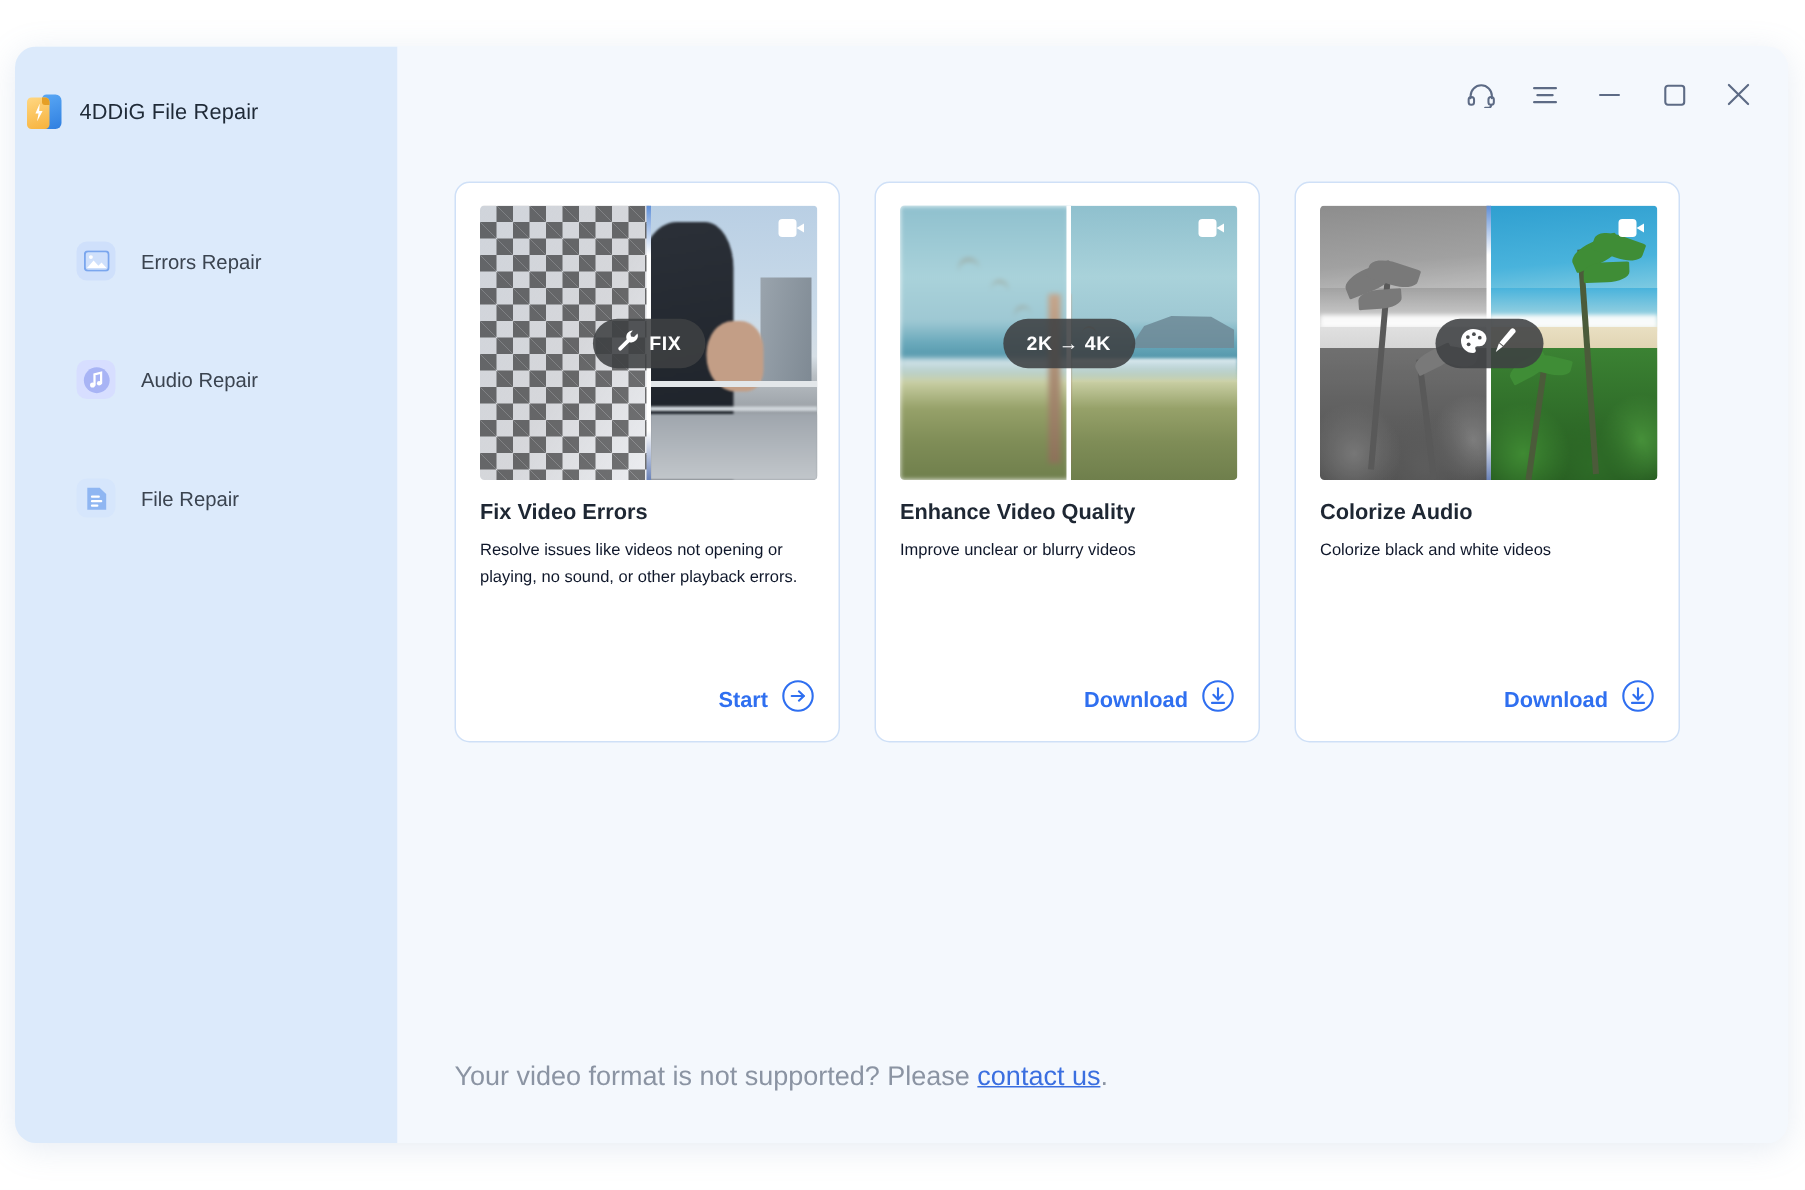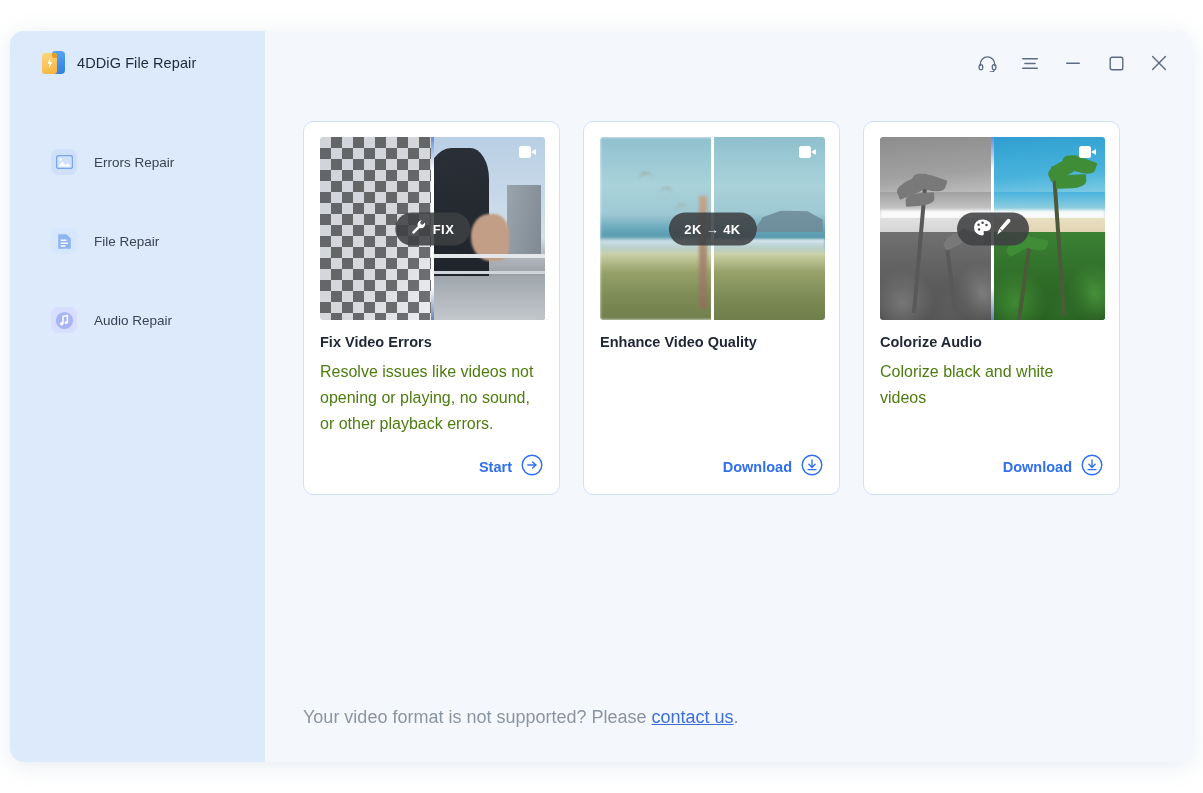--- a/index.html
+++ b/index.html
@@ -32,23 +32,24 @@
     background: #dceafb;
     position: relative;
     display: flex;
     flex-direction: column;
   }
 
   .brand {
     height: 64px;
     display: flex;
     align-items: center;
-    padding-left: 32px;
+    padding-left: 8px;
     gap: 11px;
     flex: 0 0 64px;
+    margin-top: 12px;
   }
 
   .brand-icon {
     width: 24px;
     height: 26px;
     position: relative;
     flex: 0 0 auto;
   }
   .brand-icon .page-back {
     position: absolute; left: 10px; top: 1px;
@@ -397,23 +398,23 @@
   }
 
   .card-title {
     margin-top: 14px;
     font-size: 14.5px;
     font-weight: bold;
     color: #1e2733;
   }
   .card-desc {
     margin-top: 9px;
-    font-size: 16px;
+    font-size: 11px;
     line-height: 1.62;
-    color: #4d7c0f;
+    color: #0f172a;
   }
 
   .card-action {
     margin-top: auto;
     display: flex;
     align-items: center;
     justify-content: flex-end;
     gap: 9px;
     cursor: pointer;
     color: #2f6ff0;
@@ -456,44 +457,44 @@
 
       <div class="nav-item">
         <div class="nav-icon photo">
           <svg width="17" height="14" viewBox="0 0 17 14">
             <rect x="0.5" y="0.5" width="16" height="13" rx="2.2" fill="none" stroke="#7aa6ee" stroke-width="1.4"></rect>
             <circle cx="4.6" cy="4.4" r="1.3" fill="#ffffff"></circle>
             <path d="M2 11.6 L6.4 6.6 L9.6 10.2 L11.7 8 L15 11.6 Z" fill="#ffffff"></path>
           </svg>
         </div>
         <div class="nav-label">Errors Repair</div>
+      </div>
+
+      <div class="nav-item">
+        <div class="nav-icon audio">
+          <svg width="19" height="19" viewBox="0 0 19 19">
+            <circle cx="9.5" cy="9.5" r="8.6" fill="#a8b4f5"></circle>
+            <path d="M8 12.6 V5.6 l4.4 -1.1 v7" stroke="#ffffff" stroke-width="1.5" fill="none" stroke-linecap="round"></path>
+            <circle cx="6.7" cy="12.7" r="1.7" fill="#ffffff"></circle>
+            <circle cx="11.1" cy="11.5" r="1.5" fill="#ffffff"></circle>
+          </svg>
+        </div>
+        <div class="nav-label">Audio Repair</div>
       </div>
 
       <div class="nav-item">
         <div class="nav-icon file">
           <svg width="15" height="17" viewBox="0 0 15 17">
             <path d="M1.2 1.2 h8.2 l4.4 4.2 v10.4 h-12.6 z" fill="#8fb6f2"></path>
             <rect x="3.6" y="6.4" width="6" height="1.5" rx="0.7" fill="#ffffff"></rect>
             <rect x="3.6" y="9.4" width="7.6" height="1.5" rx="0.7" fill="#ffffff"></rect>
             <rect x="3.6" y="12.3" width="5" height="1.5" rx="0.7" fill="#ffffff"></rect>
           </svg>
         </div>
         <div class="nav-label">File Repair</div>
-      </div>
-
-      <div class="nav-item">
-        <div class="nav-icon audio">
-          <svg width="19" height="19" viewBox="0 0 19 19">
-            <circle cx="9.5" cy="9.5" r="8.6" fill="#a8b4f5"></circle>
-            <path d="M8 12.6 V5.6 l4.4 -1.1 v7" stroke="#ffffff" stroke-width="1.5" fill="none" stroke-linecap="round"></path>
-            <circle cx="6.7" cy="12.7" r="1.7" fill="#ffffff"></circle>
-            <circle cx="11.1" cy="11.5" r="1.5" fill="#ffffff"></circle>
-          </svg>
-        </div>
-        <div class="nav-label">Audio Repair</div>
       </div>
 
     </div>
   </div>
 
   <div class="main">
 
     <div class="titlebar">
       <div class="win-btn">
         <svg width="19" height="17" viewBox="0 0 19 17">
@@ -599,20 +600,21 @@
           <div class="split-line"></div>
           <div class="cam-badge">
             <div class="body"></div>
               <div class="lens"></div>
           </div>
           <div class="pill">
             <span>2K → 4K</span>
           </div>
         </div>
         <div class="card-title">Enhance Video Quality</div>
+        <div class="card-desc">Improve unclear or blurry videos</div>
         <div class="card-action">
           <span class="card-action-label">Download</span>
           <span>
             <svg width="22" height="22" viewBox="0 0 22 22">
               <circle cx="11" cy="11" r="9.8" stroke="#2f6ff0" stroke-width="1.4" fill="none"></circle>
               <path d="M11 5.9 v7.2" stroke="#2f6ff0" stroke-width="1.4" stroke-linecap="round"></path>
               <path d="M7.9 10.2 L11 13.4 L14.1 10.2" stroke="#2f6ff0" stroke-width="1.4" fill="none" stroke-linecap="round" stroke-linejoin="round"></path>
               <path d="M7 15.6 h8" stroke="#2f6ff0" stroke-width="1.4" stroke-linecap="round"></path>
             </svg>
           </span>

